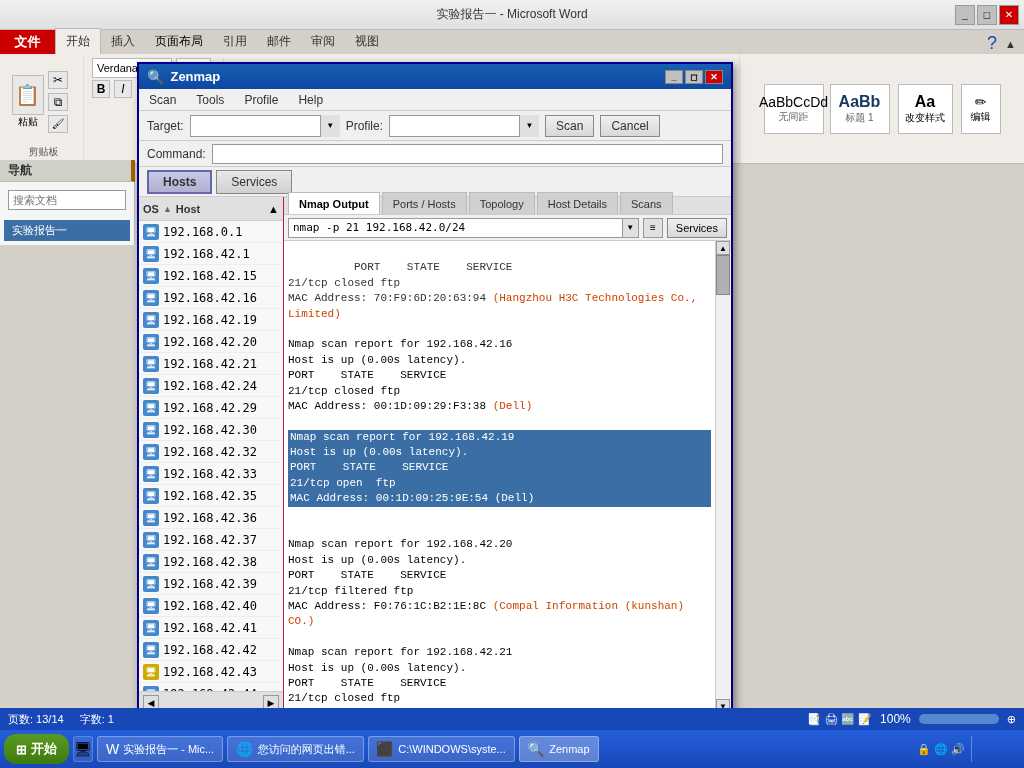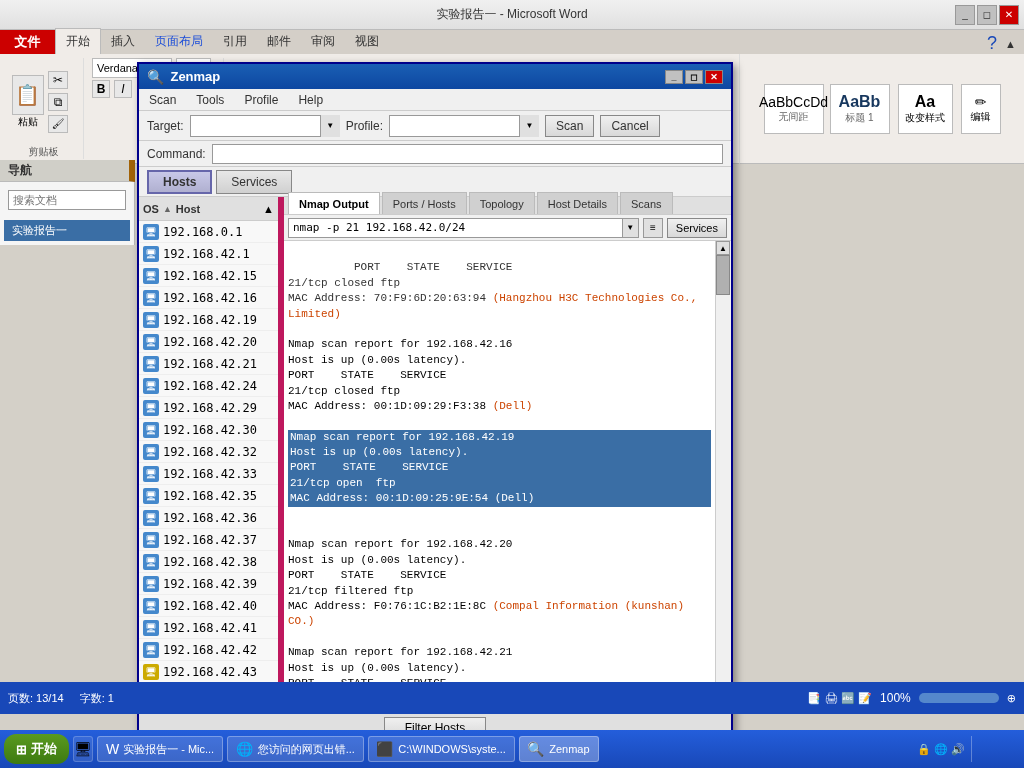--- a/index.html
+++ b/index.html
@@ -214,21 +214,21 @@
     
     .zenmap-content {
       display: flex;
       height: calc(100% - 160px);
     }
 
     
     .host-list-panel {
       width: 145px;
       background: #f8f8f8;
-      border-right: 6px solid #be185d;
+      border-right: 1px solid #be185d;
       overflow: hidden;
       display: flex;
       flex-direction: column;
     }
 
     .host-list-header {
       height: 24px;
       background: #e0e0e0;
       display: flex;
       align-items: center;
@@ -476,24 +476,24 @@
       margin: 4px;
       width: calc(100% - 8px);
       height: 20px;
       border: 1px solid #999;
       font-size: 11px;
       padding: 0 4px;
     }
 
     .status-bar {
       position: absolute;
-      bottom: 54px;
+      bottom: 38px;
       left: 0;
       width: 1024px;
-      height: 32px;
+      height: 22px;
       background: #1848b8;
       display: flex;
       align-items: center;
       padding: 0 8px;
       gap: 16px;
       color: white;
       font-size: 11px;
     }
 
     
@@ -522,21 +522,21 @@
     <div class="word-titlebar-icon" style="background:#cc0000;color:white;">✕</div>
   </div>
 </div>
 
 <div style="position:absolute;top:30px;left:0;width:1024px;height:24px;background:#d4cfc8;display:flex;align-items:flex-end;">
   <div style="width:55px;height:24px;background:#cc0000;display:flex;align-items:center;justify-content:center;color:white;font-size:13px;font-weight:bold;cursor:pointer;text-align:center;">
     <span>文件</span>
   </div>
   <div style="padding:4px 10px;font-size:12px;cursor:pointer;background:#f0ece8;border:1px solid #bbb;border-bottom:none;color:#333;"><span>开始</span></div>
   <div style="padding:4px 10px;font-size:12px;cursor:pointer;color:#333;"><span>插入</span></div>
-  <div style="padding:4px 10px;font-size:12px;cursor:pointer;color:#1d4ed8;"><span>页面布局</span></div>
+  <div style="padding:4px 10px;font-size:12px;cursor:pointer;color:#000000;"><span>页面布局</span></div>
   <div style="padding:4px 10px;font-size:12px;cursor:pointer;color:#333;"><span>引用</span></div>
   <div style="padding:4px 10px;font-size:12px;cursor:pointer;color:#333;"><span>邮件</span></div>
   <div style="padding:4px 10px;font-size:12px;cursor:pointer;color:#333;"><span>审阅</span></div>
   <div style="padding:4px 10px;font-size:12px;cursor:pointer;color:#333;"><span>视图</span></div>
   <div style="margin-left:auto;display:flex;align-items:center;padding:0 8px;gap:8px;">
     <span style="font-size:18px;color:#1848b8;cursor:pointer;">?</span>
     <span style="font-size:11px;color:#333;">▲</span>
   </div>
 </div>
 
@@ -589,21 +589,21 @@
     </div>
   </div>
   <div style="display:flex;flex-direction:column;align-items:center;gap:2px;">
     <div style="width:40px;height:50px;background:white;border:1px solid #bbb;display:flex;flex-direction:column;align-items:center;justify-content:center;cursor:pointer;">
       <span style="font-size:14px;">✏</span>
       <span style="font-size:10px;">编辑</span>
     </div>
   </div>
 </div>
 
-<div style="position:absolute;top:160px;left:0;width:135px;height:22px;background:#d0cfc8;display:flex;align-items:center;padding:0 8px;font-size:12px;font-weight:bold;color:#333;border-bottom:1px solid #bbb;border-right:6px solid #a16207;">
+<div style="position:absolute;top:160px;left:0;width:135px;height:22px;background:#d0cfc8;display:flex;align-items:center;padding:0 8px;font-size:12px;font-weight:bold;color:#333;border-bottom:1px solid #bbb;border-right:4px solid #a16207;">
   <span>导航</span>
 </div>
 
 <div style="position:absolute;top:182px;left:0;width:135px;background:#f5f5f5;border-right:1px solid #bbb;padding:4px;">
   <input type="text" class="nav-search" placeholder="搜索文档" style="">
   <div style="margin-top:6px;">
     <div style="padding:3px 4px 3px 8px;font-size:11px;background:#3a6ea5;color:white;cursor:pointer;">
       <span>实验报告一</span>
     </div>
   </div>

